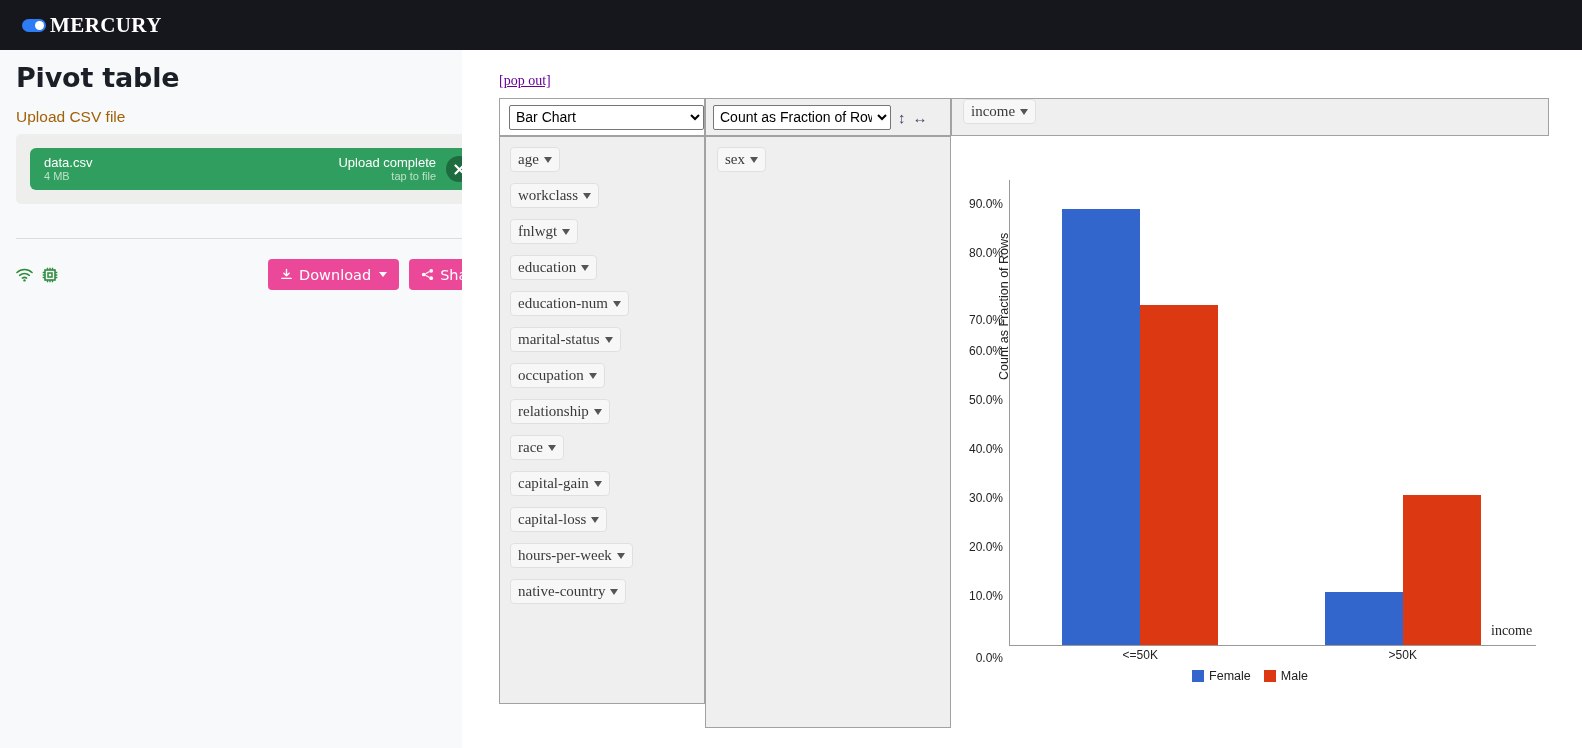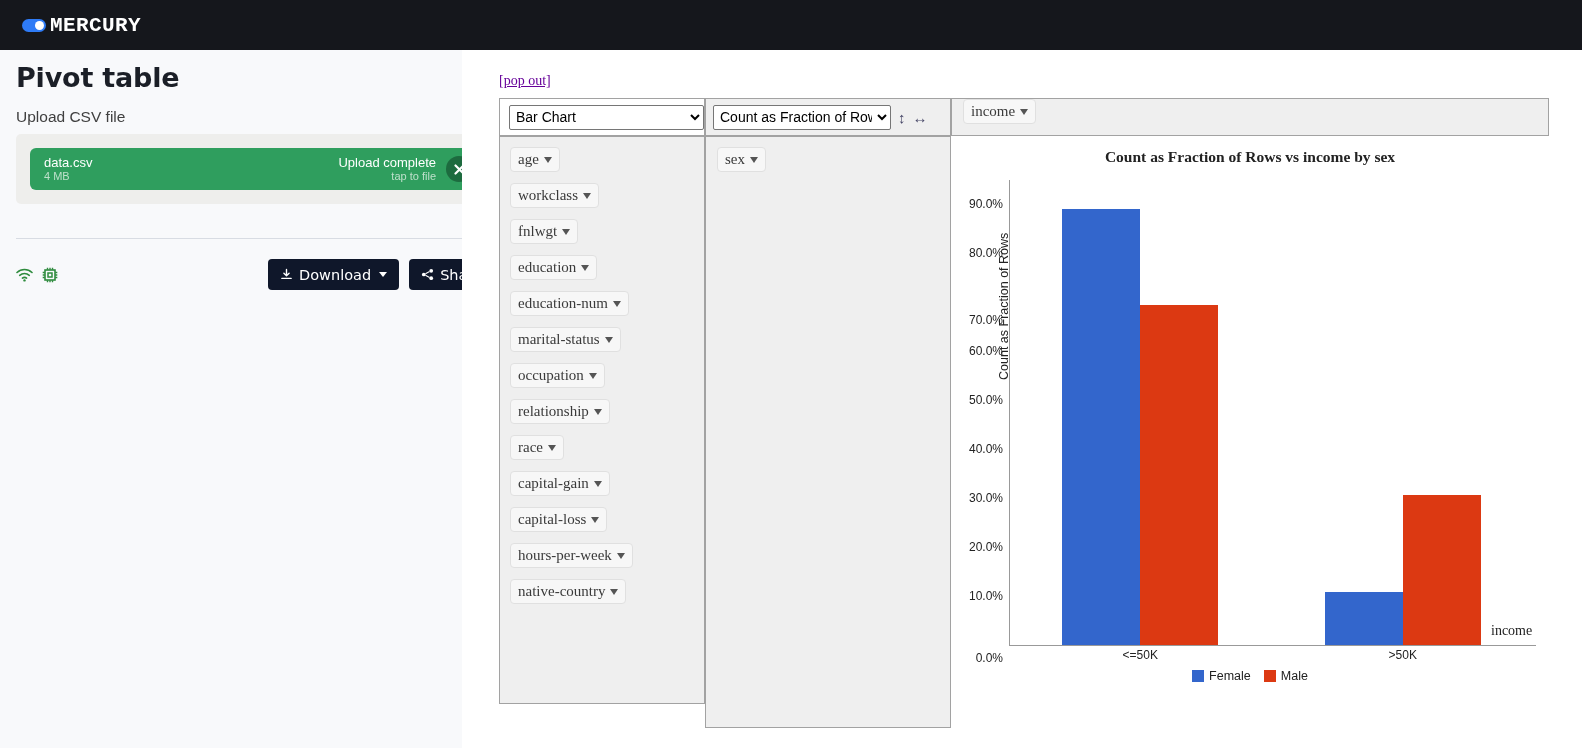--- a/index.html
+++ b/index.html
@@ -22,21 +22,21 @@
   .logo-pill {
     width: 24px; height: 13px; border-radius: 7px;
     background: #2e7bf6; position: relative; margin-right: 4px;
   }
   .logo-pill::after {
     content: ""; position: absolute; right: 2px; top: 2px;
     width: 9px; height: 9px; border-radius: 50%; background: #fff;
   }
   #logo-text {
     color: #ffffff; font-size: 21px; font-weight: 700;
-    letter-spacing: 0.4px; font-family: Liberation Mono, monospace;
+    letter-spacing: 0.4px; font-family: Liberation Serif, serif;
   }
 
   
   #sidebar {
     position: absolute; top: 50px; left: 0;
     width: 511px; height: 698px;
     background: #f8f9fb;
     border-right: 1px solid #dfe2e8;
     padding: 0 16px;
   }
@@ -51,21 +51,21 @@
     font-family: "DejaVu Sans", sans-serif;
   }
   #collapse-btn {
     width: 28px; height: 28px; margin-top: 6px;
     border: 1px solid #3b82f6; border-radius: 4px;
     background: #fff; display: flex; align-items: center;
     justify-content: center; cursor: pointer;
   }
   #collapse-btn svg { display: block; }
   #upload-label {
-    font-size: 15.5px; color: #404040; margin: 12px 0 8px 0;
+    font-size: 15.5px; color: #a16207; margin: 12px 0 8px 0;
   }
   #upload-panel {
     background: #eeeeec; border-radius: 5px;
     padding: 14px 14px; margin-bottom: 18px;
   }
   #upload-card {
     background: #2f9e5e; border-radius: 6px;
     height: 42px; display: flex; align-items: center;
     padding: 0 8px 0 14px; position: relative;
   }
@@ -86,21 +86,21 @@
   }
   #sidebar-divider {
     border: 0; border-top: 1px solid #d8dce3; margin: 34px 0 0 0;
   }
   #sidebar-footer {
     display: flex; align-items: center; margin-top: 20px;
   }
   #status-icons { display: flex; align-items: center; gap: 9px; }
   #footer-buttons { margin-left: auto; display: flex; gap: 10px; }
   .btn-blue {
-    background: #0f172a; color: #fff; border: none; border-radius: 4px;
+    background: #ec4899; color: #fff; border: none; border-radius: 4px;
     height: 31px; padding: 0 12px; font-size: 14.5px;
     display: flex; align-items: center; gap: 6px; cursor: pointer;
     font-family: "DejaVu Sans", sans-serif;
   }
   .caret-down {
     width: 0; height: 0; border-left: 4px solid transparent;
     border-right: 4px solid transparent; border-top: 5px solid #fff;
     margin-left: 2px;
   }
 
@@ -380,21 +380,20 @@
       </div>
 
       <div class="pv-cell cell-rowhdr">
         <span class="attr">
           <span>sex</span>
           <span class="tri"></span>
         </span>
       </div>
 
       <div class="cell-chart">
-        <div id="chart-title">Count as Fraction of Rows vs income by sex</div>
         <div id="ylabel">Count as Fraction of Rows</div>
         <div id="y-axis-line"></div>
         <div id="x-axis-line"></div>
         <div id="plot">
             <div class="ytick" style="top: 478px;">0.0%</div>
             <div class="ytick" style="top: 416.053px;">10.0%</div>
             <div class="ytick" style="top: 367.105px;">20.0%</div>
             <div class="ytick" style="top: 318.158px;">30.0%</div>
             <div class="ytick" style="top: 269.211px;">40.0%</div>
             <div class="ytick" style="top: 220.263px;">50.0%</div>

